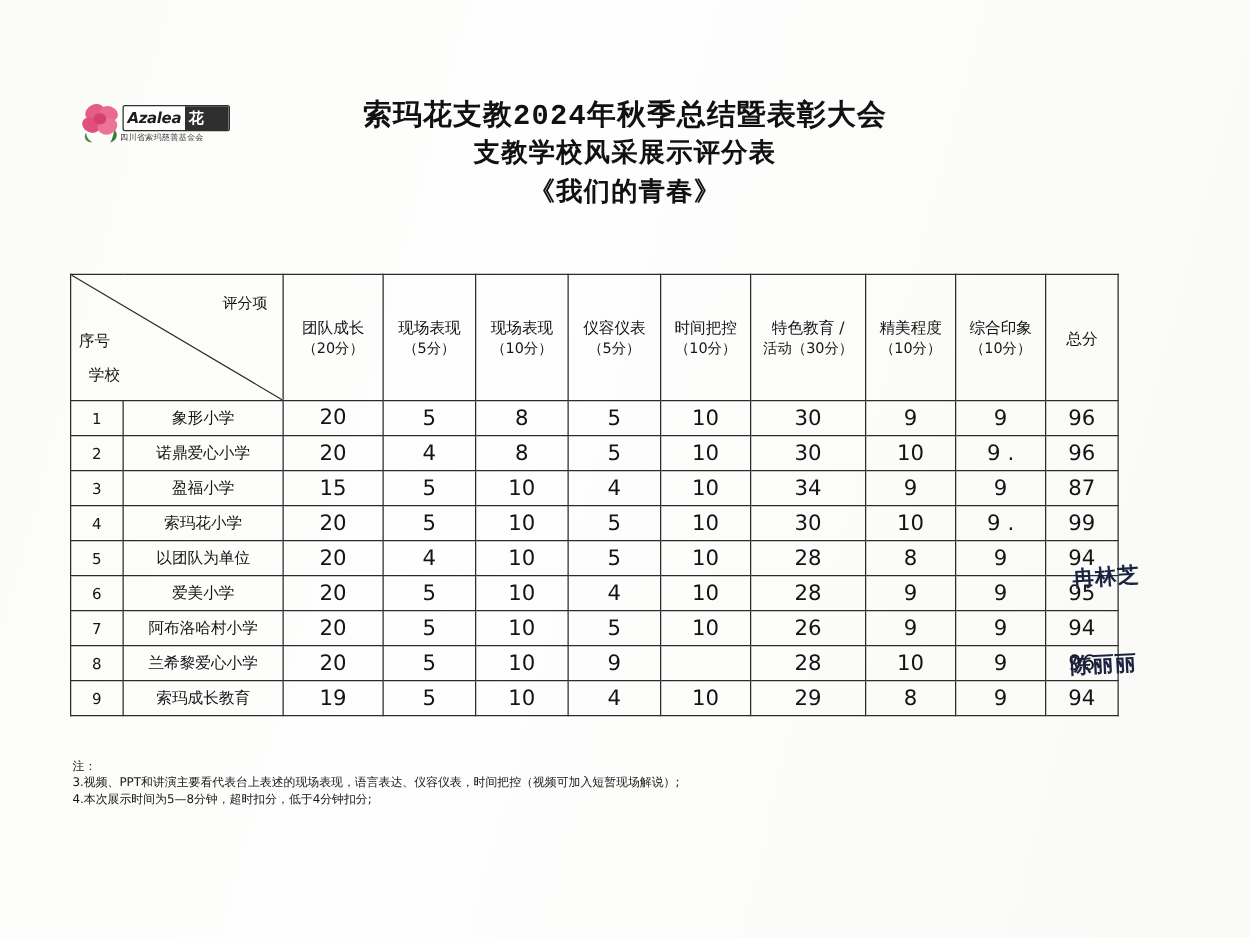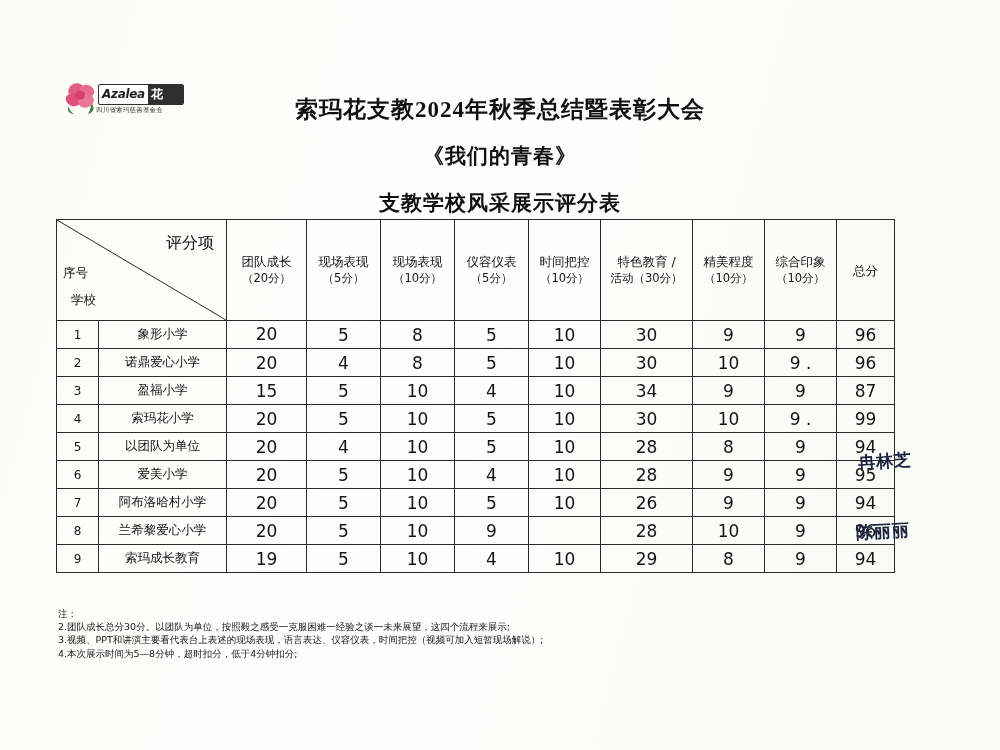--- a/index.html
+++ b/index.html
@@ -74,28 +74,27 @@
     white-space: nowrap;
   }
   .titles {
     position: absolute;
     left: 190px;
     top: 78px;
     width: 620px;
     text-align: center;
   }
   .title-line {
-    font-family: Liberation Serif, serif;
+    font-family: Liberation Mono, monospace;
     font-size: 23px;
     font-weight: bold;
     color: #111;
     letter-spacing: 1px;
     line-height: 31px;
     white-space: nowrap;
-    margin-top: 16px;
   }
   .title-line.l2 { font-size: 21px; }
   .title-line.l3 { font-size: 21px; }
 
   
   .table-wrap {
     position: absolute;
     left: 56px;
     top: 219px;
     width: 838px;
@@ -125,21 +124,21 @@
   }
   .corner .diag {
     position: absolute;
     left: 0; top: 0;
     width: 100%; height: 100%;
   }
   .corner .lbl-item {
     position: absolute;
     right: 12px;
     top: 14px;
-    font-size: 16px;
+    font-size: 12px;
   }
   .corner .lbl-school {
     position: absolute;
     left: 14px;
     bottom: 12px;
     font-size: 12.5px;
   }
   .corner .lbl-no {
     position: absolute;
     left: 6px;
@@ -198,22 +197,22 @@
     </svg>
     <div class="logo-word">
       <span class="en">Azalea</span>
       <span class="cn">索玛花</span>
     </div>
     <div class="logo-sub">四川省索玛慈善基金会</div>
   </div>
 
   <div class="titles">
     <div class="title-line l1">索玛花支教2024年秋季总结暨表彰大会</div>
+    <div class="title-line l3">支教学校风采展示评分表</div>
     <div class="title-line l2">《我们的青春》</div>
-    <div class="title-line l3">支教学校风采展示评分表</div>
   </div>
 
   <div class="table-wrap">
     <table class="score">
       <colgroup>
         <col style="width:42px">
         <col style="width:128px">
         <col style="width:80px">
         <col style="width:74px">
         <col style="width:74px">
@@ -388,21 +387,20 @@
           <td class="hw">8</td>
           <td class="hw">9</td>
           <td class="hw">94</td>
         </tr>
       </tbody>
     </table>
   </div>
 
   <div class="notes">
     <div class="nt-title">注：</div>
-    <div>2.团队成长总分30分。以团队为单位，按照毅之感受一克服困难一经验之谈一未来展望，这四个流程来展示;</div>
     <div>3.视频、PPT和讲演主要看代表台上表述的现场表现，语言表达、仪容仪表，时间把控（视频可加入短暂现场解说）;</div>
     <div>4.本次展示时间为5—8分钟，超时扣分，低于4分钟扣分;</div>
   </div>
 
   <div class="sig sig1">冉林芝</div>
   <div class="sig sig2">陈丽丽</div>
 
 </div>
 
 </body></html>

